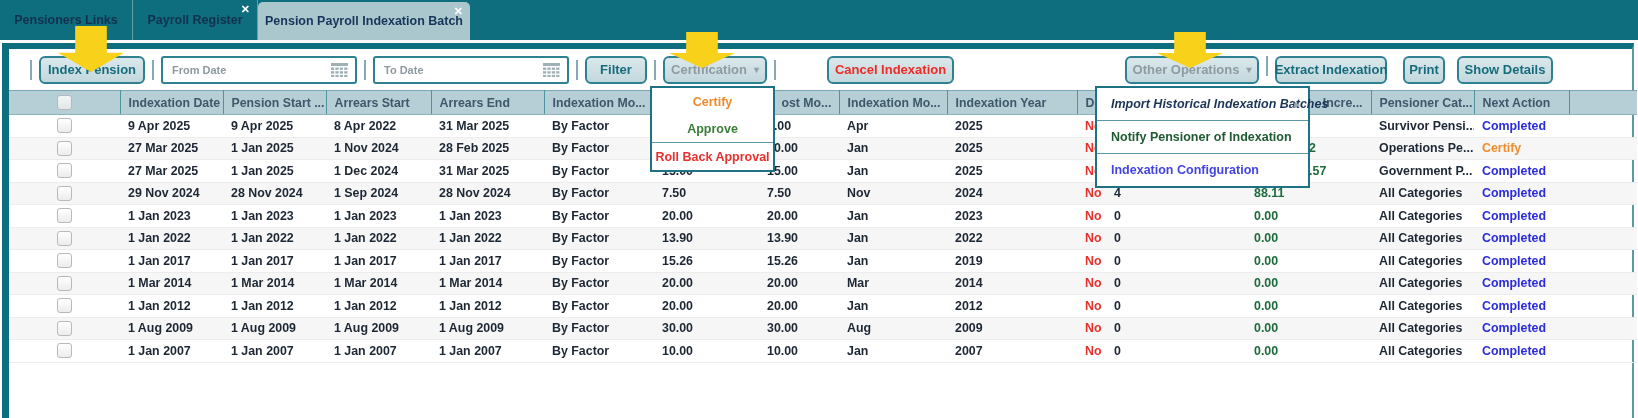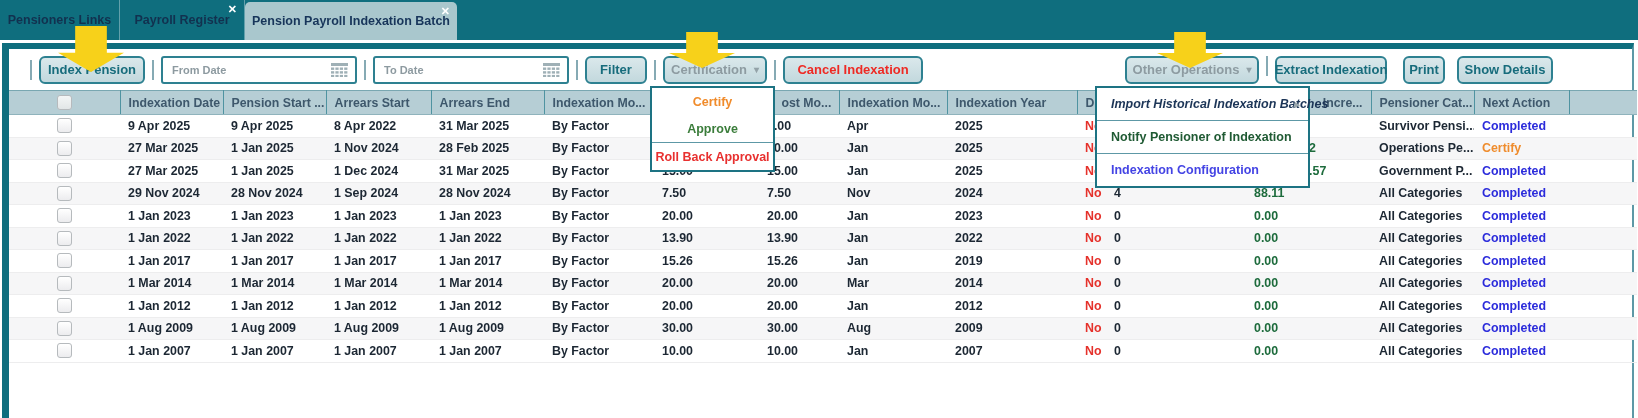--- a/index.html
+++ b/index.html
@@ -20,21 +20,21 @@
   }
   .tab.dark { background:#0f6e7e; }
   .tab.dark .tab-label { color:#12314f; }
   .tab-close {
     position:absolute; top:4px; right:7px; color:#ffffff; font-size:11px;
     font-weight:700; line-height:11px;
   }
   .tab.active {
     background:#a9c7cd; border-radius:5px 5px 0 0; margin-top:2px; border-right:none;
   }
-  .tab0 { width:120px; } .tab1 { width:125px; } .tab2 { width:212px; }
+  .tab0 { width:133px; } .tab1 { width:125px; } .tab2 { width:212px; }
   .tab-gap { position:absolute; left:0; top:40px; width:1638px; height:3px; background:#ffffff; }
 
   
   .panel {
     position:absolute; left:2px; top:43px; width:1632px; height:375px;
     background:#ffffff;
     border-top:6px solid #0f6e7e; border-left:7px solid #0f6e7e; border-right:2px solid #5d98a6;
   }
   
   .toolbar {
@@ -45,21 +45,21 @@
   .btn {
     height:28px; display:inline-flex; align-items:center; justify-content:center;
     background:linear-gradient(#dae8eb,#c2d8dd); border:2px solid #2e8191;
     border-radius:6px; color:#176c7c; font-weight:700; font-size:13px;
     flex:none; cursor:pointer; white-space:nowrap;
   }
   .btn .chev { margin-left:7px; font-size:10px; color:#93a2a8; }
   .btn.gray { color:#8d9ba1; }
   .btn.red  { color:#ee2a24; }
   .w-ip{width:106px;} .w-filter{width:62px;} .w-cert{width:104px;}
-  .w-cancel{width:140px;} .w-ops{width:134px;} .w-ext{width:112px;}
+  .w-cancel{width:127px;margin-left:44px;} .w-ops{width:134px;} .w-ext{width:112px;}
   .w-print{width:42px;} .w-show{width:96px;}
   .tb-input {
     width:196px; height:28px; border:2px solid #2e8191; border-radius:3px;
     display:flex; align-items:center; padding:0 7px 0 9px; flex:none; background:#fff;
   }
   .tb-input input {
     border:none; outline:none; flex:1; font-size:11px; font-weight:600; color:#444;
     font-family:"Liberation Sans", sans-serif; background:transparent; min-width:0;
   }
   .tb-input input::placeholder { color:#8d9aa0; }

